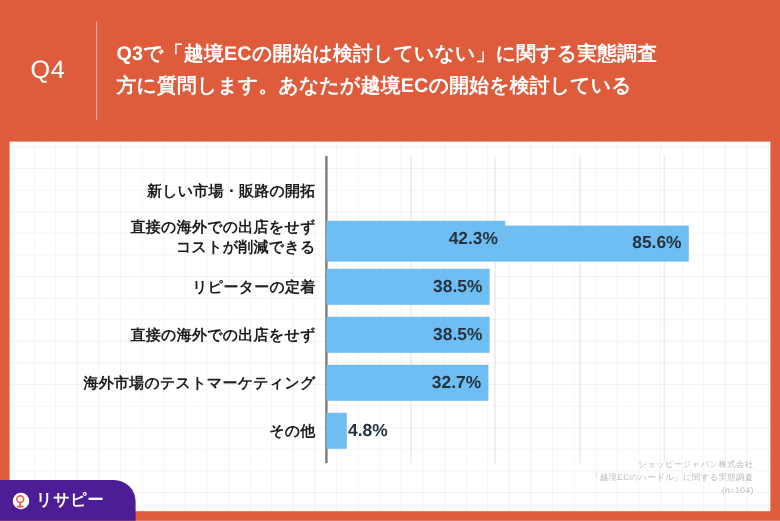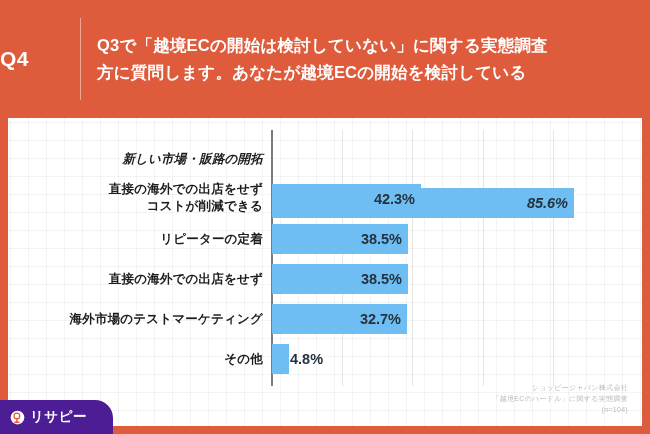--- a/index.html
+++ b/index.html
@@ -11,22 +11,22 @@
     position:relative;
   }
 
   
   #header {
     position:absolute; left:0; top:0; width:650px; height:118px;
     display:flex; align-items:center;
   }
   #q-badge {
     width:80px; flex:0 0 80px;
-    color:#ffffff; font-size:21px; font-weight:bold;
-    text-align:left; letter-spacing:.5px;
+    color:#ffffff; font-size:21px; font-weight:normal;
+    text-align:center; letter-spacing:.5px;
   }
   #q-divider {
     width:1px; align-self:stretch;
     margin:18px 0; background:rgba(255,255,255,.45);
     flex:0 0 1px;
   }
   #q-text {
     flex:1 1 auto; color:#ffffff;
     font-size:16.5px; font-weight:bold; line-height:1.65;
     padding:0 18px 0 16px; letter-spacing:.2px;
@@ -123,21 +123,21 @@
 
   <div id="chart">
     <div id="plot">
       <div id="axis"></div>
       <div class="vgrid" style="left:70.6px;"></div>
       <div class="vgrid" style="left:141.2px;"></div>
       <div class="vgrid" style="left:211.8px;"></div>
       <div class="vgrid" style="left:282.4px;"></div>
     </div>
 
-    <div class="row" style="top:14px;font-style:italic;">
+    <div class="row" style="top:14px;">
       <div class="cat-label">
         <span>新しい市場・販路の開拓</span>
       </div>
       <div class="bar-wrap" style="width:302px;">
         <div class="bar" style="width:302px;margin-top:44px;">
           <span class="val">85.6%</span>
         </div>
       </div>
     </div>
 

